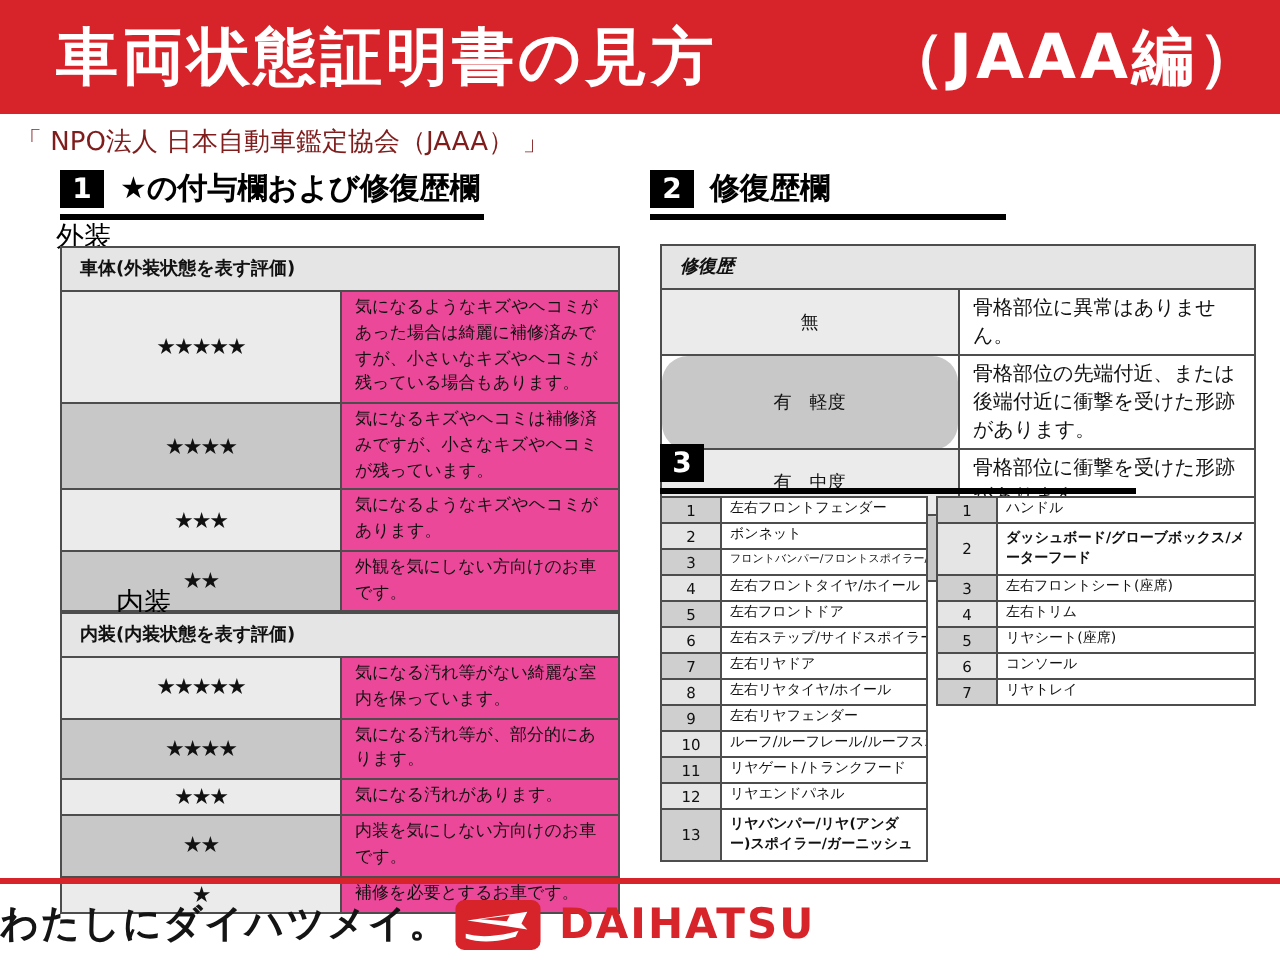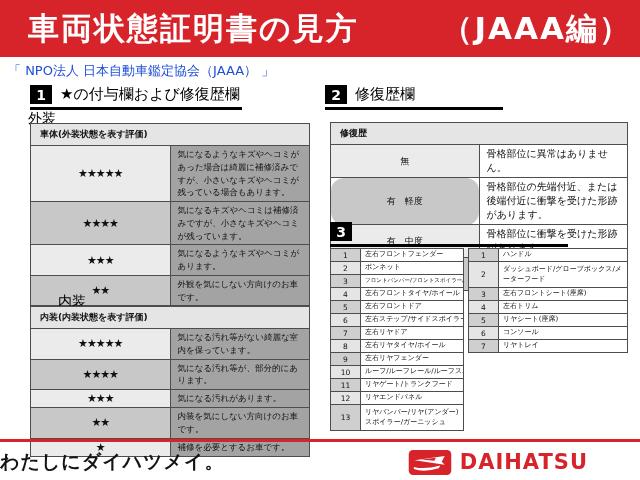--- a/index.html
+++ b/index.html
@@ -18,79 +18,79 @@
     background:#d7232a;
     display:flex; align-items:center; justify-content:space-between;
     padding:0 8px 0 28px;
   }
   .header-title, .header-edition {
     color:#fff; font-weight:bold; font-size:31px; letter-spacing:2px; white-space:nowrap;
   }
 
   .subtitle {
     position:absolute; top:62px; left:8px;
-    font-size:13px; color:#1d4ed8; white-space:nowrap;
+    font-size:13px; color:#7f1d1d; white-space:nowrap;
   }
 
   
   .sec-heading {
     position:absolute; display:flex; align-items:center;
     border-bottom:3px solid #000; padding-bottom:3px; white-space:nowrap;
   }
   .sec-num {
     background:#000; color:#fff; font-weight:bold; font-size:14px;
     min-width:22px; height:19px; display:flex; align-items:center; justify-content:center;
     margin-right:8px; flex:0 0 auto;
   }
-  .sec-title { font-weight:normal; font-size:15px; color:#000; overflow:visible; }
+  .sec-title { font-weight:bold; font-size:15px; color:#000; overflow:visible; }
   #sec3-heading .sec-title { font-size:17px; }
 
   .zone-label {
     position:absolute; font-weight:normal; font-size:14px; color:#000;
   }
 
   
   .tbl {
     position:absolute; border-collapse:collapse; table-layout:fixed; background:#fff;
   }
   .tbl td { border:1px solid #4d4d4d; overflow:hidden; vertical-align:middle; }
   .tbl tr.hdr td {
     background:#e5e5e5; font-size:9px; font-weight:bold; padding:4px 9px; text-align:left;
   }
 
   
   .star-tbl td.stars {
     width:62px; text-align:center; font-size:11px; letter-spacing:-1px; white-space:nowrap;
   }
-  .star-tbl td.desc { font-size:8.5px; padding:2px 7px; line-height:1.5; background:#a3a3a3; }
+  .star-tbl td.desc { font-size:8.5px; padding:2px 7px; line-height:1.5; background:#ec4899; }
   .star-tbl tr.rl td.stars { background:#ebebeb; }
   .star-tbl tr.rd td.stars { background:#c8c8c8; }
 
   
   .repair-tbl td.grade {
     width:62px; text-align:center; font-size:9px; white-space:nowrap;
   }
   .repair-tbl td.desc { font-size:10px; padding:2px 7px; background:#fff; }
   .repair-tbl tr.rl td.grade { background:#ebebeb; }
   .repair-tbl tr.rd td.grade { background:#c8c8c8;border-radius:13px; }
 
   
   .items-tbl td.no { width:30px; text-align:center; font-size:7.5px; }
   .items-tbl td.nm { font-size:7px; padding:1px 4px; line-height:1.35; background:#fff; white-space:nowrap; }
-  .items-tbl td.nm.wrap { white-space:normal; }
+  .items-tbl td.nm.wrap { white-space:normal;font-weight:bold; }
   .items-tbl tr.rd td.no { background:#cfcfcf; }
   .items-tbl tr.rl td.no { background:#e5e5e5; }
 
   
   .bottom-rule {
     position:absolute; top:439px; left:0; width:640px; height:3px; background:#d7232a;
   }
   .footer {
     position:absolute; top:446px; left:0; width:588px; height:32px;
-    display:flex; align-items:center; justify-content:space-between; gap:24px;
+    display:flex; align-items:center; justify-content:flex-start; gap:3px;
   }
   .slogan { font-weight:bold; font-size:19px; color:#141414; letter-spacing:1px; white-space:nowrap; }
   .brand { display:flex; align-items:center; gap:8px; }
   .brand-text { color:#d7232a; font-weight:bold; font-size:21px; letter-spacing:1px; }
 </style>
 </head>
 <body>
 
 <div class="header-bar">
   <span class="header-title">車両状態証明書の見方</span>
@@ -164,21 +164,21 @@
 </tbody>
   </table>
 
 <div class="sec-heading" id="sec2-heading" style="top:85px;left:325px;width:178px;">
   <span class="sec-num">2</span>
   <span class="sec-title">修復歴欄</span>
 </div>
 
 <table class="tbl repair-tbl" style="left:330px;top:122px;width:298px;">
   <tbody>
-      <tr class="hdr" style="height:16px;">
+      <tr class="hdr" style="height:16px;font-style:italic;">
     <td colspan="2">修復歴</td>
   </tr>
   <tr class="rl" style="height:20px;">
     <td class="grade">無</td>
     <td class="desc">骨格部位に異常はありません。</td>
   </tr>
   <tr class="rd" style="height:19px;">
     <td class="grade">有　軽度</td>
     <td class="desc">骨格部位の先端付近、または後端付近に衝撃を受けた形跡があります。</td>
   </tr>

